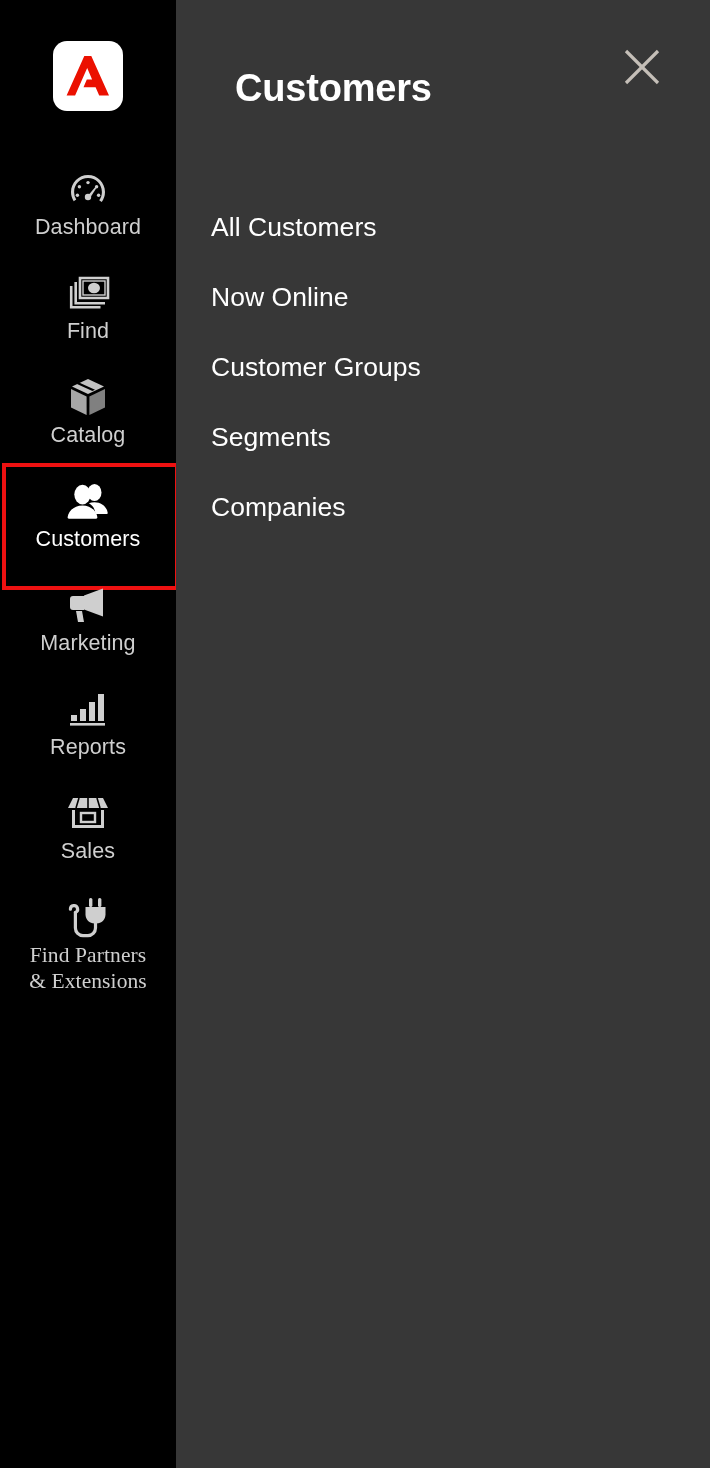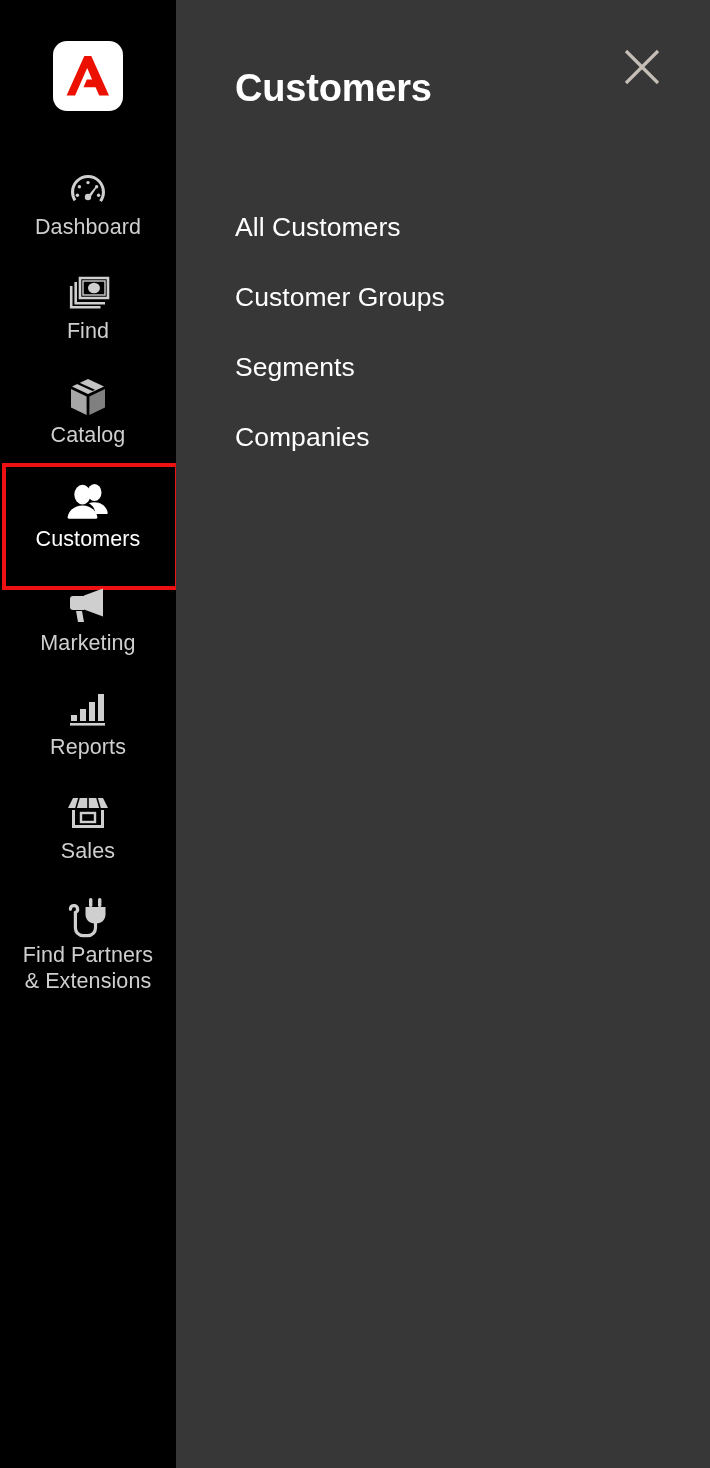--- a/index.html
+++ b/index.html
@@ -62,21 +62,21 @@
     padding: 7px 4px 7px 4px;
     display: flex;
     flex-direction: column;
     align-items: center;
     justify-content: flex-start;
     text-decoration: none;
     cursor: pointer;
     margin-bottom: 17px;
     position: relative;
   }
-  .nav-item:last-child { margin-bottom: 0; }
+  .nav-item:last-child { margin-bottom: 0; font-family: Liberation Serif, serif; }
 
   .nav-icon {
     height: 44px;
     display: flex;
     align-items: center;
     justify-content: center;
   }
   .nav-icon svg { display: block; }
 
   .nav-label {
@@ -147,21 +147,21 @@
     margin: 0;
     padding: 0;
     list-style: none;
     position: absolute;
     left: 0;
     top: 192px;
     width: 100%;
   }
   .panel-menu-item {
     display: block;
-    padding: 0 0 0 59px;
+    padding: 0 0 0 35px;
     height: 70px;
     line-height: 70px;
     font-size: 26.5px;
     color: #ffffff;
     text-decoration: none;
     cursor: pointer;
     letter-spacing: 0.05px;
     box-sizing: border-box;
     white-space: nowrap;
   }
@@ -299,20 +299,23 @@
           <line x1="35" y1="3" x2="3" y2="35" stroke="#c5bfb8" stroke-width="3.2"></line>
         </svg>
       </div>
     </div>
 
     <ul class="panel-menu">
       <li>
         <a class="panel-menu-item">All Customers</a>
       </li>
       <li>
+        <a class="panel-menu-item">Now Online</a>
+      </li>
+      <li>
         <a class="panel-menu-item">Customer Groups</a>
       </li>
       <li>
         <a class="panel-menu-item">Segments</a>
       </li>
       <li>
         <a class="panel-menu-item">Companies</a>
       </li>
     </ul>
 

